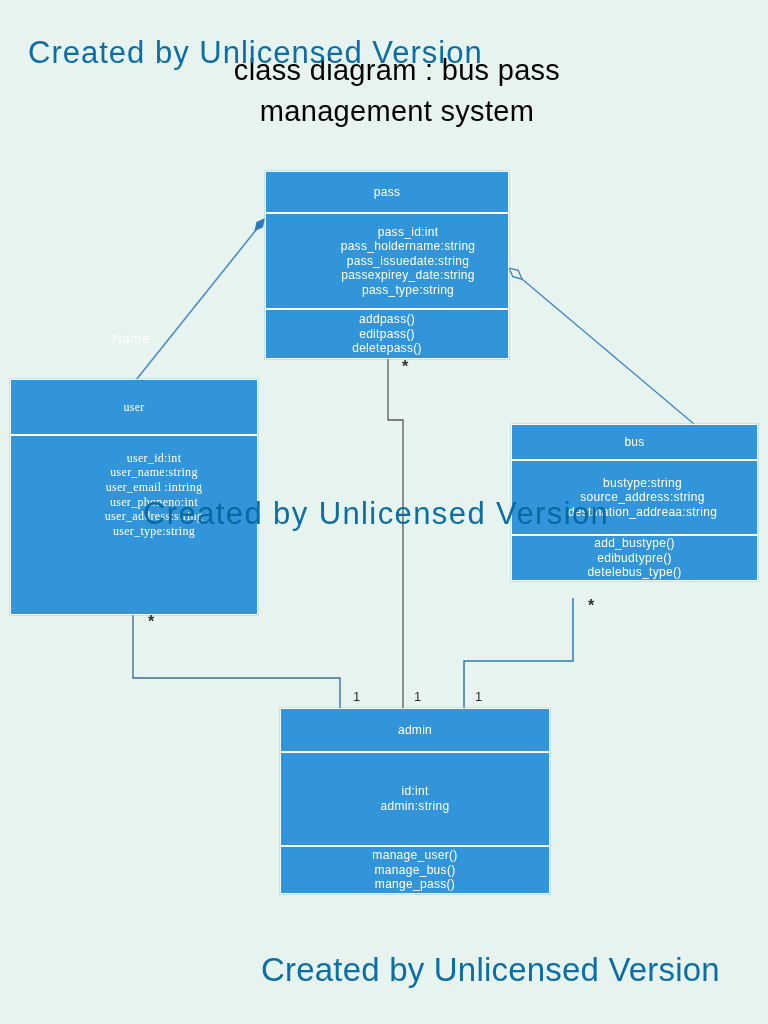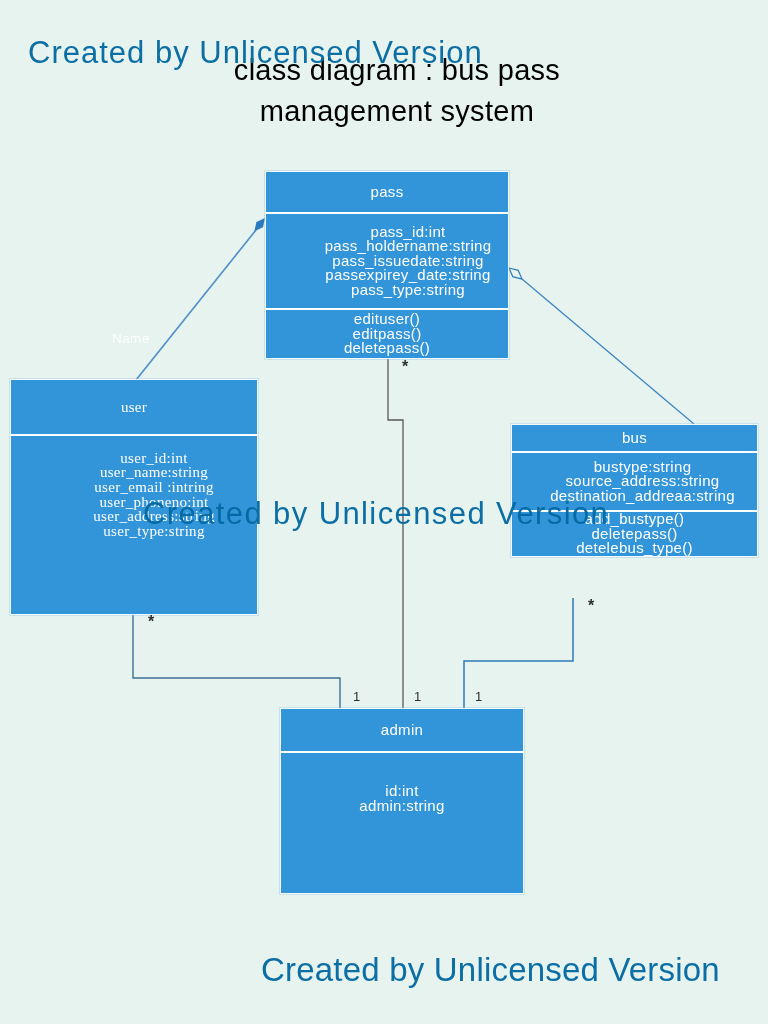--- a/index.html
+++ b/index.html
@@ -14,34 +14,34 @@
     background:#3295da;color:#ffffff;text-align:center;
     display:flex;flex-direction:column;
     box-shadow:0 0 0 1px rgba(255,255,255,.8),0 0 0 2px rgba(140,195,228,.35);
   }
   .box-title,.box-attrs,.box-methods{
     display:flex;align-items:center;justify-content:center;
     box-sizing:border-box;
   }
   .box-title span,.box-attrs span,.box-methods span{
     display:block;width:100%;white-space:pre-line;
-    font-size:15px;line-height:14.6px;letter-spacing:.3px;
+    font-size:12px;line-height:14.6px;letter-spacing:.3px;
   }
   .box-attrs,.box-methods{border-top:2px solid #fbfdfe;}
   .box-methods{flex:1;}
   #box-pass{left:266px;top:172px;width:242px;height:186px;}
   #box-pass .box-title{height:40px;}
   #box-pass .box-attrs{height:96px;padding-left:42px;}
   #box-user{left:11px;top:380px;width:246px;height:234px;font-family:Liberation Serif, serif;}
   #box-user .box-title{height:54px;}
   #box-user .box-attrs{height:119px;padding-left:40px;}
-  #box-bus{left:512px;top:425px;width:245px;height:131px;}
+  #box-bus{left:512px;top:425px;width:245px;height:155px;}
   #box-bus .box-title{height:39px;}
   #box-bus .box-attrs{height:87px;padding-left:16px;}
-  #box-admin{left:281px;top:709px;width:242px;height:184px;}
+  #box-admin{left:281px;top:709px;width:268px;height:184px;}
   #box-admin .box-title{height:42px;}
   #box-admin .box-attrs{height:94px;}
   .diagram-title{
     position:absolute;left:176px;top:50px;width:442px;z-index:3;
     text-align:center;color:#000000;font-size:29px;line-height:41px;
     white-space:pre-line;letter-spacing:.3px;
   }
   .wm{
     position:absolute;z-index:6;color:#0369a1;font-size:31px;
     letter-spacing:1px;white-space:nowrap;opacity:.96;
@@ -94,21 +94,21 @@
       <span>pass</span>
     </div>
     <div class="box-attrs">
       <span>pass_id:int
 pass_holdername:string
 pass_issuedate:string
 passexpirey_date:string
 pass_type:string</span>
     </div>
     <div class="box-methods">
-      <span>edituser()
+      <span>addpass()
 editpass()
 deletepass()</span>
     </div>
   </div>
 
   <div class="classbox" id="box-user">
     <div class="box-title">
       <span>user</span>
     </div>
     <div class="box-attrs">
@@ -125,32 +125,37 @@
     <div class="box-title">
       <span>bus</span>
     </div>
     <div class="box-attrs">
       <span>bustype:string
 source_address:string
 destination_addreaa:string</span>
     </div>
     <div class="box-methods">
       <span>add_bustype()
-deletepass()
+edibudtypre()
 detelebus_type()</span>
     </div>
   </div>
 
   <div class="classbox" id="box-admin">
     <div class="box-title">
       <span>admin</span>
     </div>
     <div class="box-attrs">
       <span>id:int
 admin:string</span>
+    </div>
+    <div class="box-methods">
+      <span>manage_user()
+manage_bus()
+mange_pass()</span>
     </div>
   </div>
 
   <div id="assoc-name">Name</div>
 
   <div class="mult star" id="mult-pass-star">*</div>
   <div class="mult star" id="mult-user-star">*</div>
   <div class="mult star" id="mult-bus-star">*</div>
   <div class="mult" id="mult-one-left">1</div>
   <div class="mult" id="mult-one-mid">1</div>

